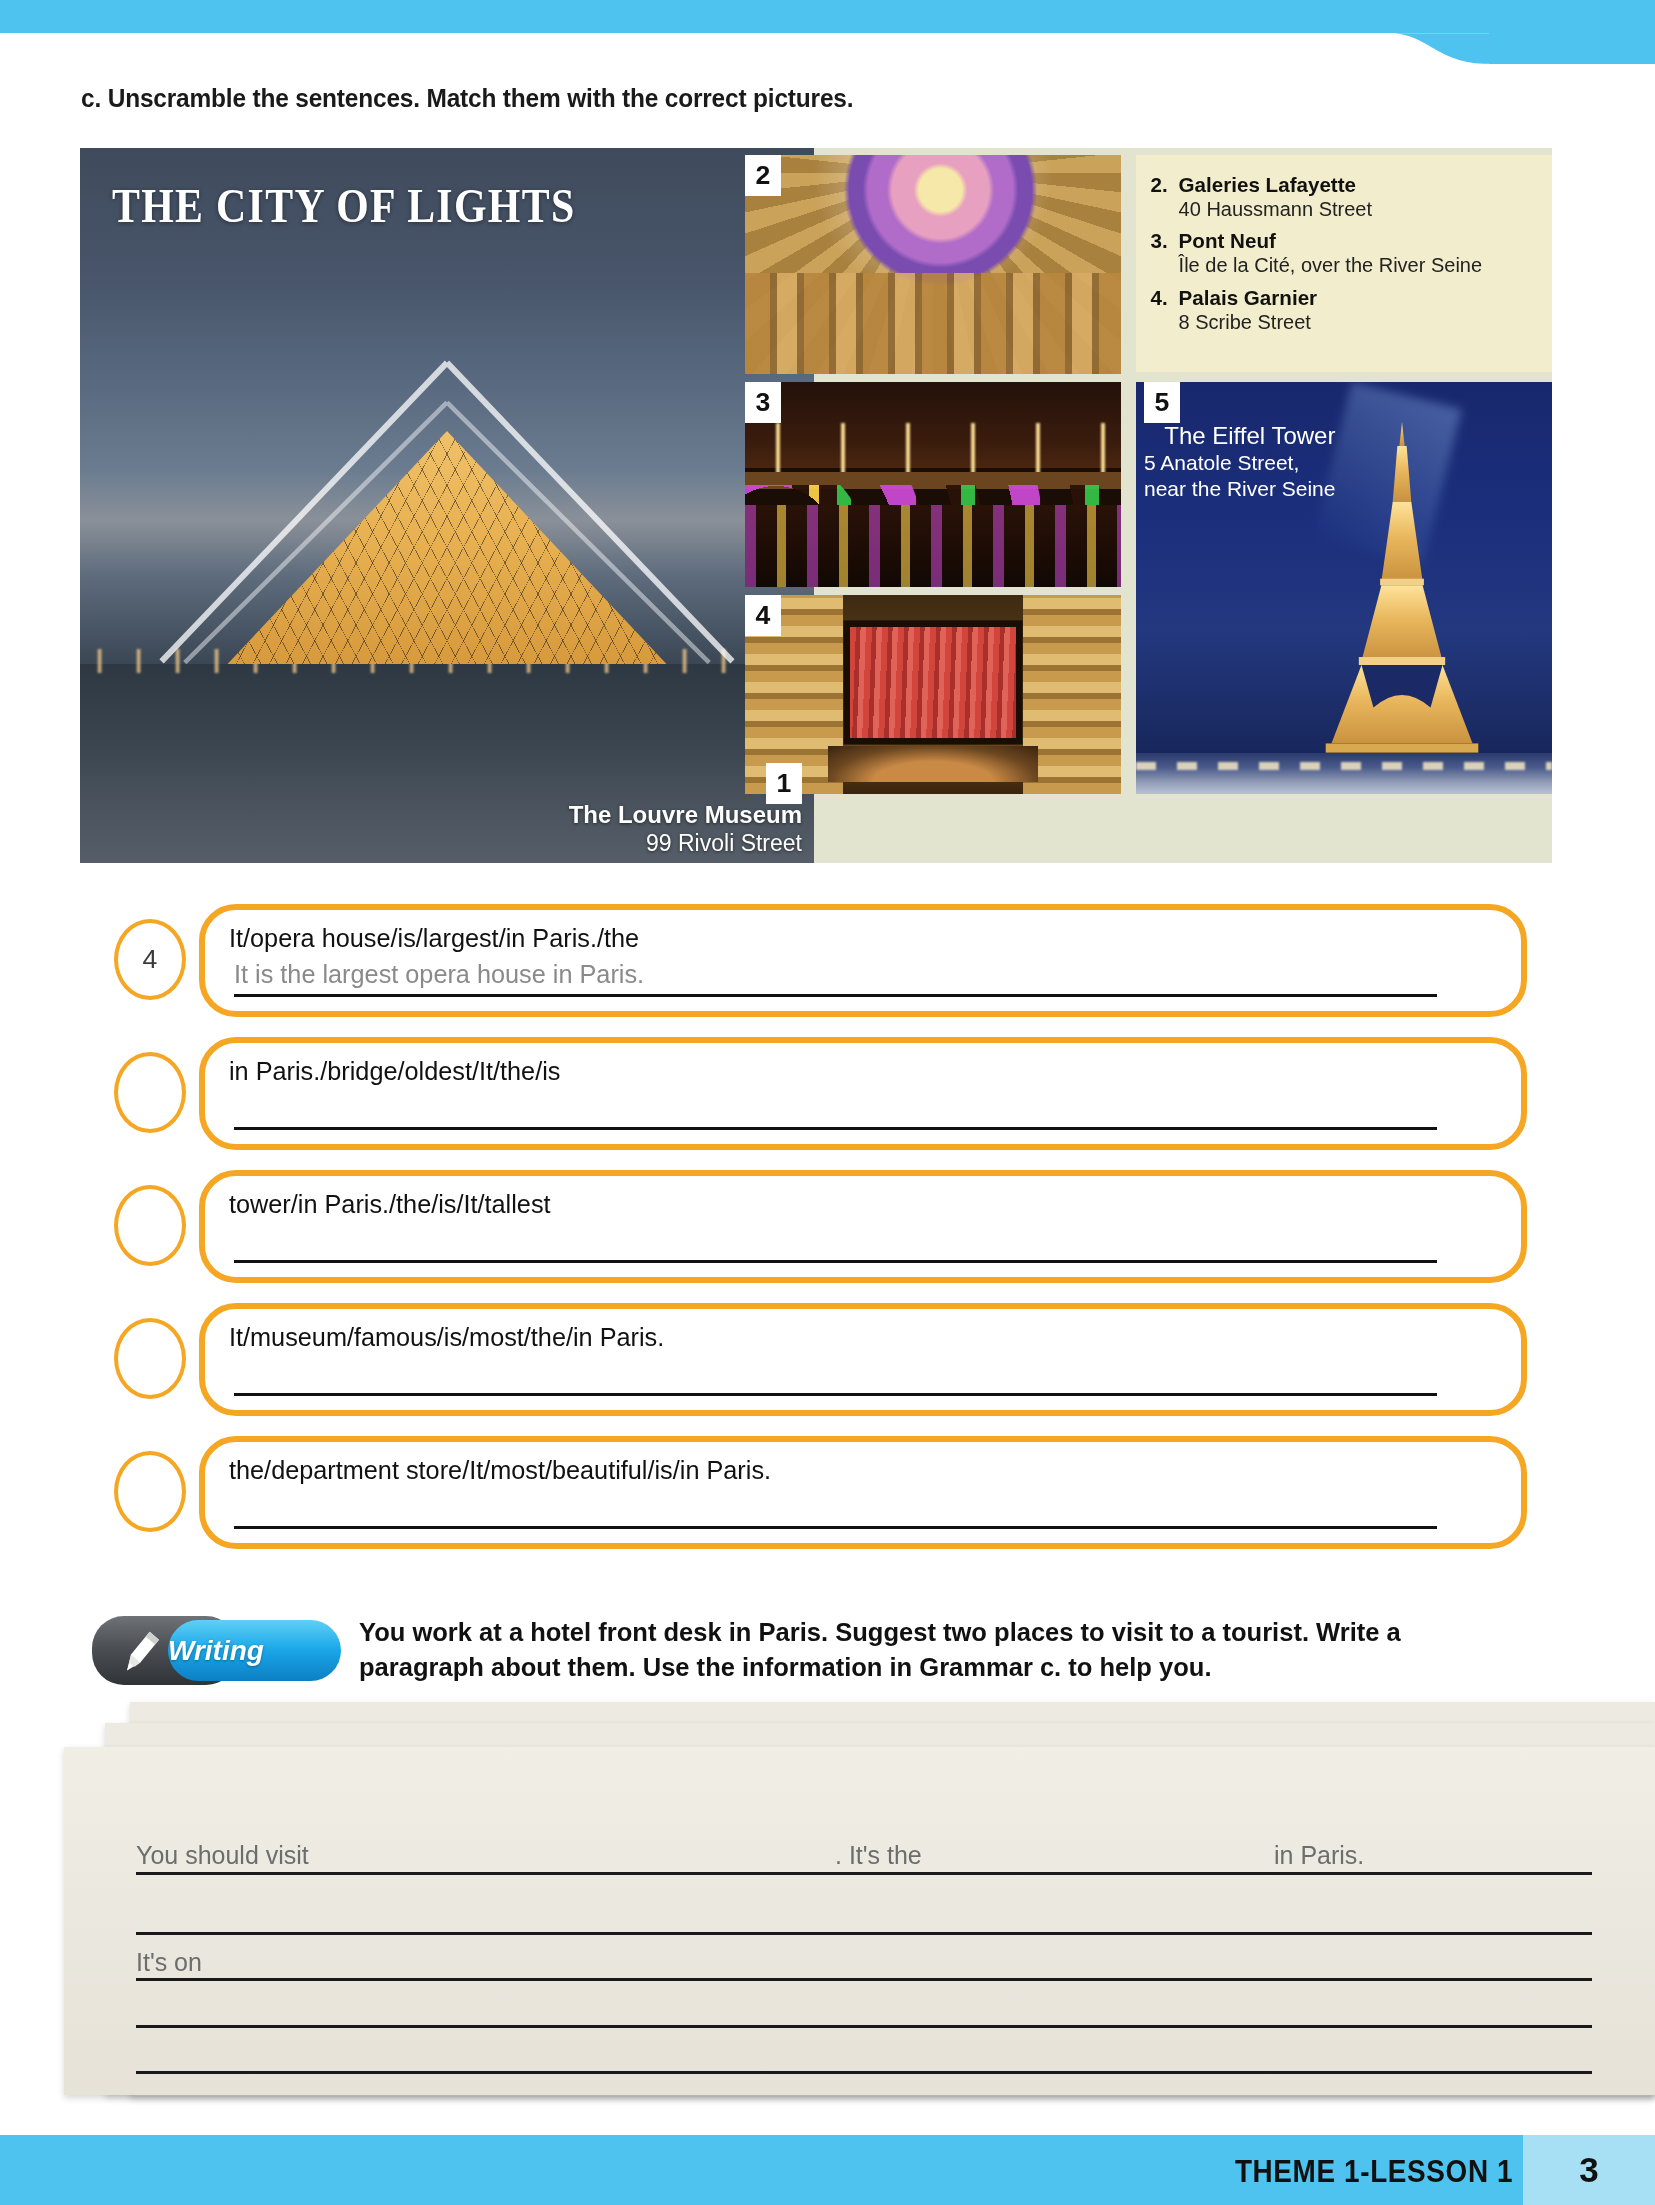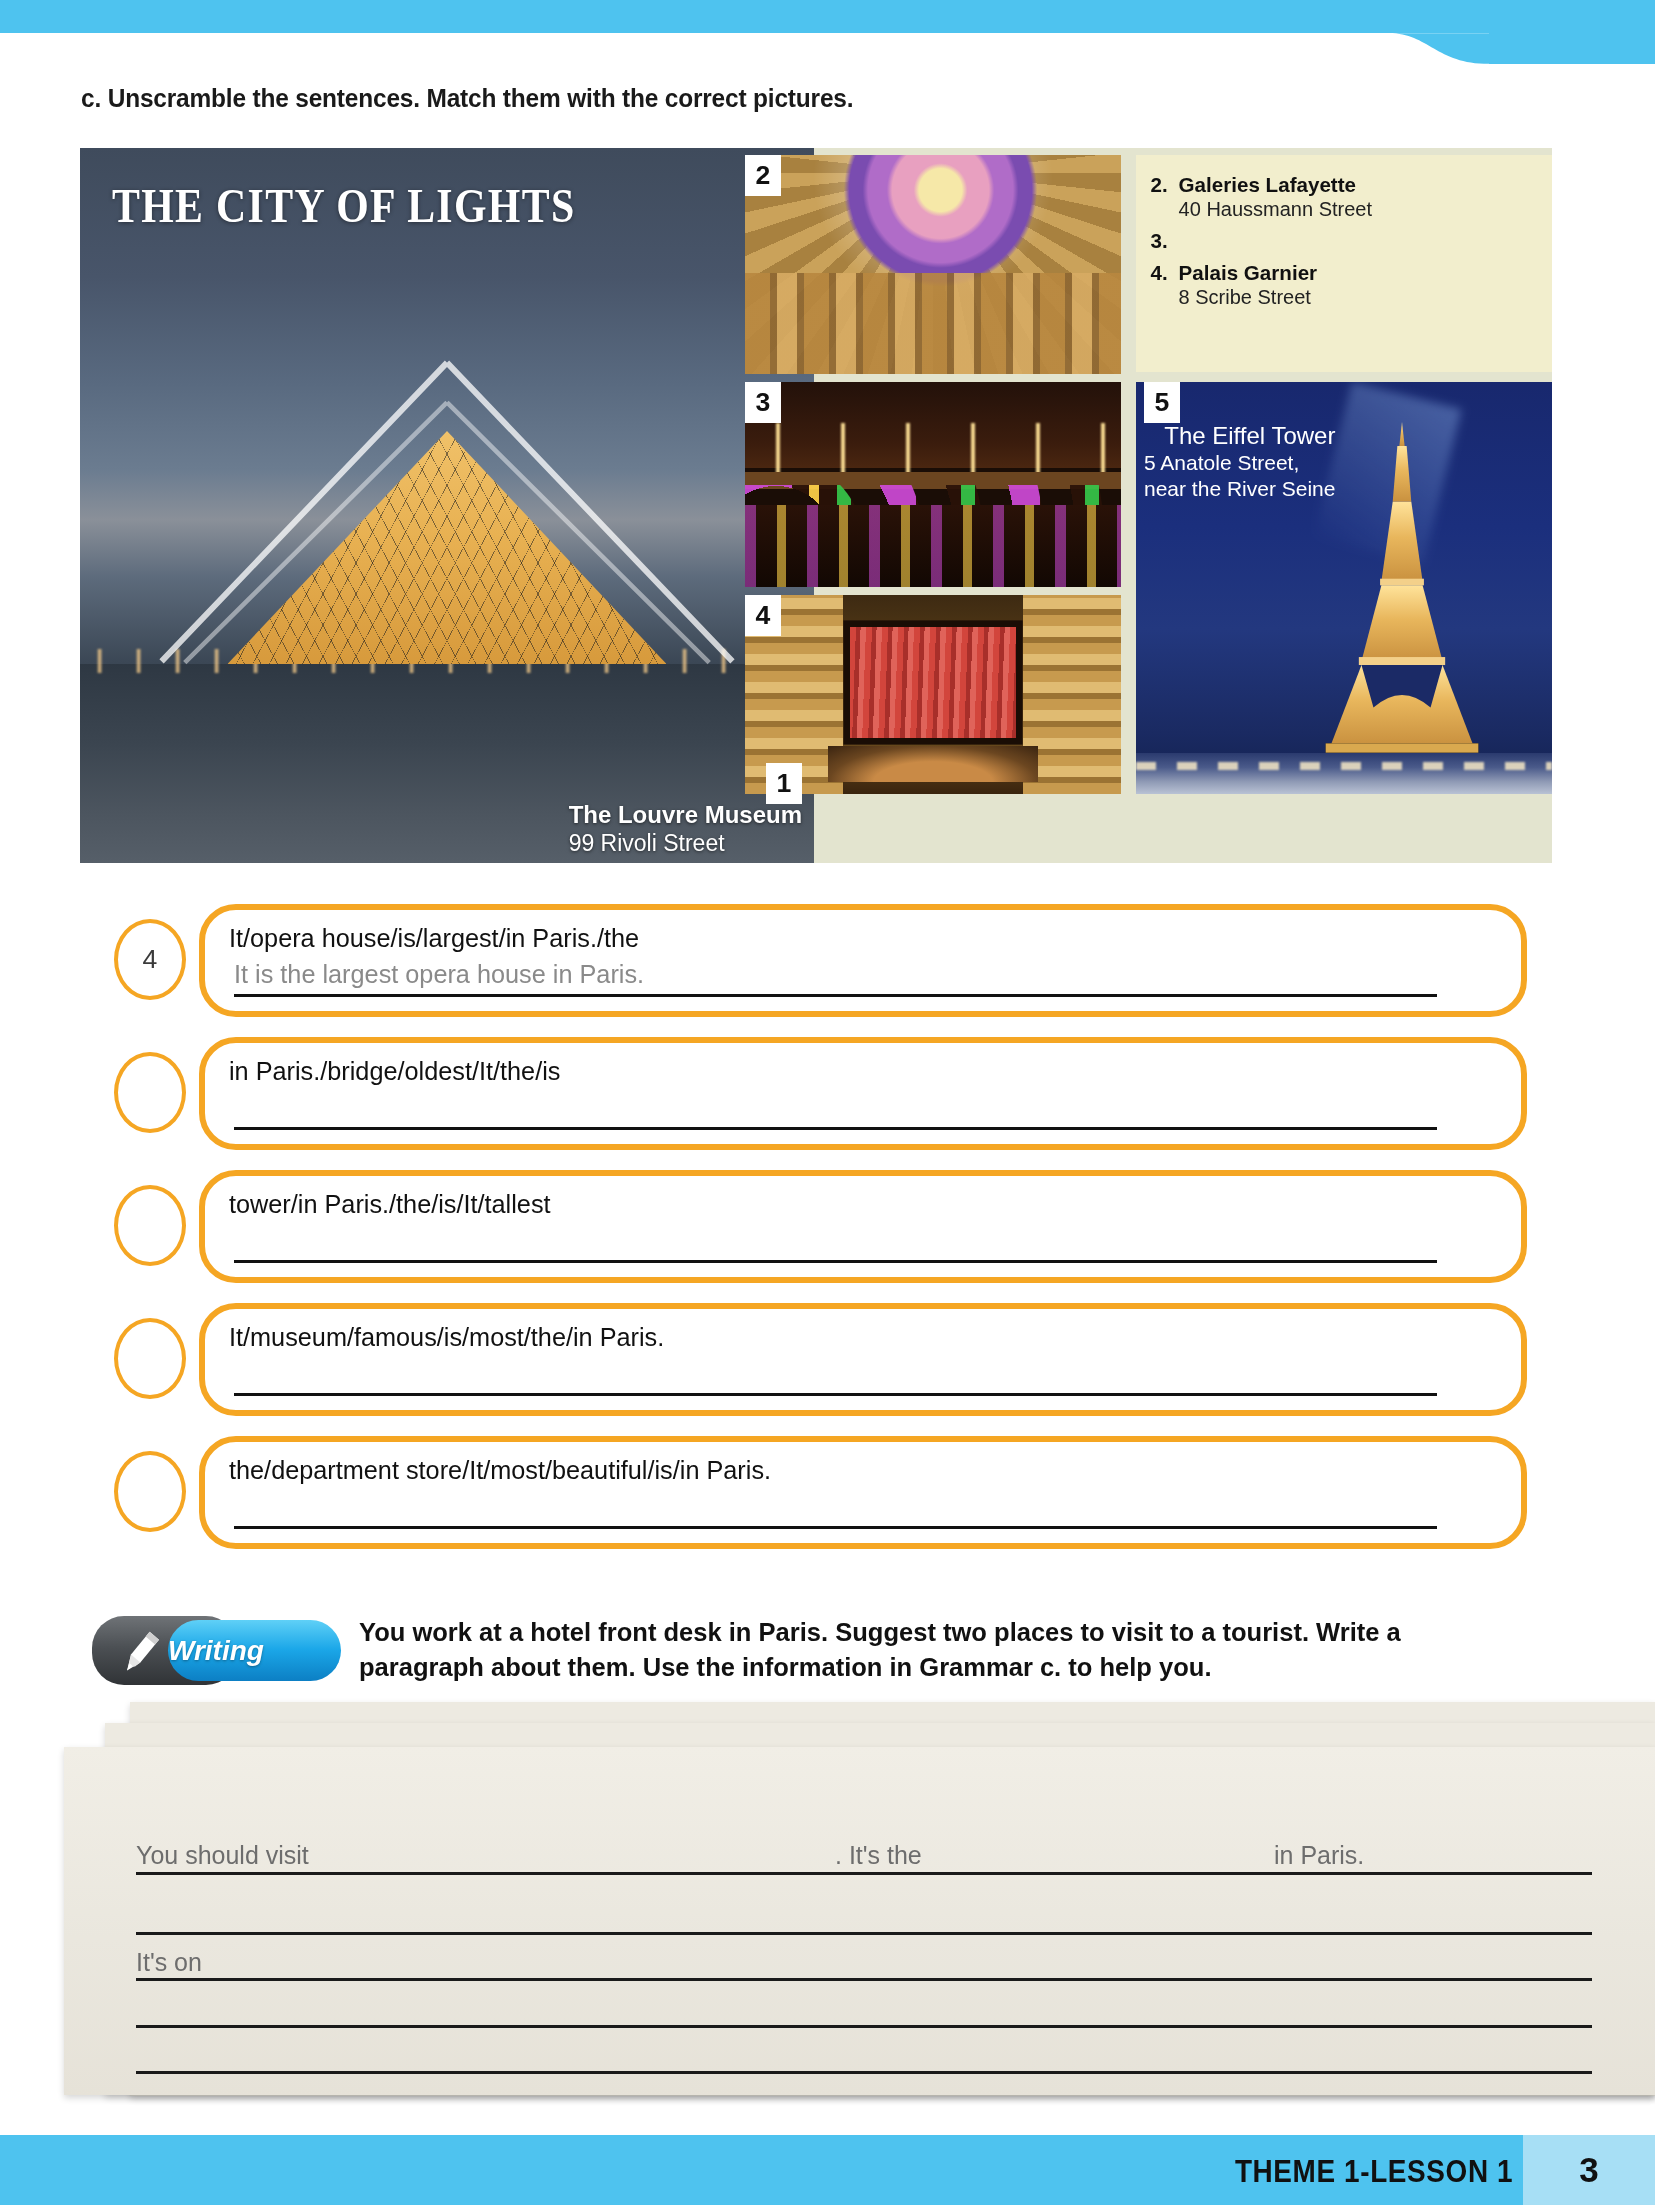--- a/index.html
+++ b/index.html
@@ -62,21 +62,21 @@
   .pyr-outline{position:absolute;left:50%;bottom:195px;transform:translateX(-50%);
      width:585px;height:312px;}
   .louvre-title{
     position:absolute;left:32px;top:29px;z-index:5;
     font-family:"Liberation Serif", serif;
     font-size:41px;font-weight:bold;color:#ffffff;letter-spacing:1.3px;
     transform:scaleX(1.02) scaleY(1.18);transform-origin:left top;
     text-shadow:0 1.3px 4px rgba(0,0,0,.45);
   }
   .louvre-caption{
-    position:absolute;right:12px;bottom:5.3px;z-index:5;text-align:left;color:#fff;
+    position:absolute;right:12px;bottom:5.3px;z-index:5;text-align:right;color:#fff;
   }
   .louvre-caption .l1{font-size:24px;font-weight:bold;line-height:29px;text-shadow:0 1.3px 3.3px rgba(0,0,0,.6);}
   .louvre-caption .l2{font-size:23px;font-weight:400;line-height:29px;text-shadow:0 1.3px 3.3px rgba(0,0,0,.6);}
   .louvre .badge{left:auto;right:12px;top:auto;bottom:59px;}
 
   
   .lafayette{left:665px;top:6.6px;width:376px;height:219px;
     background:
       radial-gradient(circle at 52% 16%, #f6e8a8 0 8%, #e8a0c0 10% 18%, #b06cc8 20% 27%, #7a4cb0 29% 34%, transparent 36%),
       radial-gradient(ellipse at 50% 10%, rgba(255,255,255,.5) 0 10%, transparent 45%),
@@ -304,20 +304,24 @@
   <div class="infopanel">
     <div class="info-row">
       <div class="info-num">2.</div>
       <div class="info-txt">
         <div class="name">Galeries Lafayette</div>
         <div class="addr">40 Haussmann Street</div>
       </div>
     </div>
     <div class="info-row">
       <div class="info-num">3.</div>
+      <div class="info-txt">
+        <div class="name">Pont Neuf</div>
+        <div class="addr">Île de la Cité, over the River Seine</div>
+      </div>
     </div>
     <div class="info-row">
       <div class="info-num">4.</div>
       <div class="info-txt">
         <div class="name">Palais Garnier</div>
         <div class="addr">8 Scribe Street</div>
       </div>
     </div>
   </div>
 </div>

